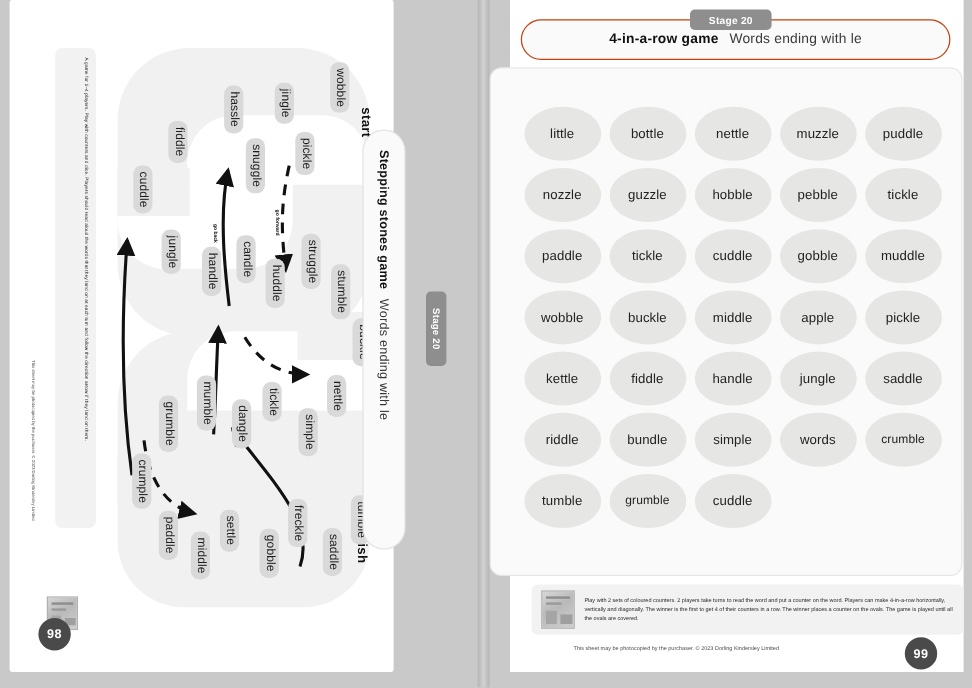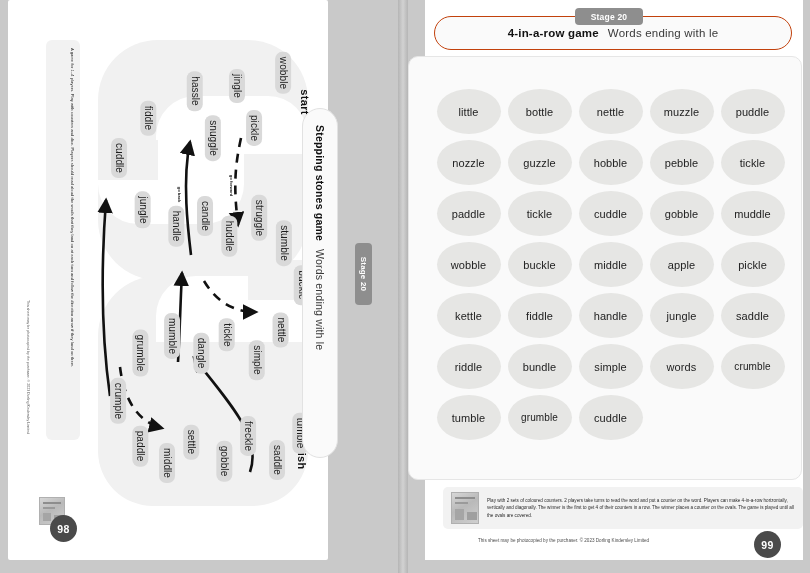--- a/index.html
+++ b/index.html
@@ -53,21 +53,20 @@
   .book-thumb-left .t1{position:absolute;left:3px;top:4px;width:18px;height:2px;background:#8d8d8d;}
   .book-thumb-left .t2{position:absolute;left:3px;top:9px;width:12px;height:2px;background:#9a9a9a;}
   .book-thumb-left .t3{position:absolute;left:3px;top:15px;width:8px;height:8px;background:#a5a5a5;}
   .book-thumb-left .t4{position:absolute;left:14px;top:17px;width:9px;height:6px;background:#9f9f9f;}
 
   .pagenum {
     position:absolute; width:27px; height:27px; border-radius:50%;
     background:#4a4a4a; color:#fff; font-size:10.5px; font-weight:bold;
     display:flex; align-items:center; justify-content:center;
     letter-spacing:.4px;
-    margin-left:18px;
   }
   .pagenum.left { left: 24px; bottom: 18px; }
   .pagenum.right { right: 29px; bottom: 15px; }
 
   
   .board { position: absolute; left: 68px; top: 40px; width: 252px; height: 480px; }
   .snake {
     position: absolute;
     background: #f1f1f1;
   }

